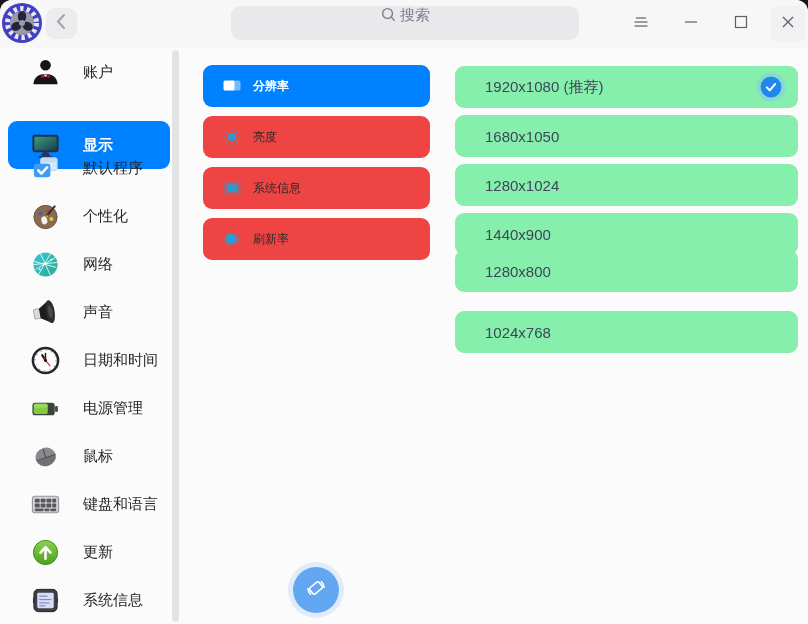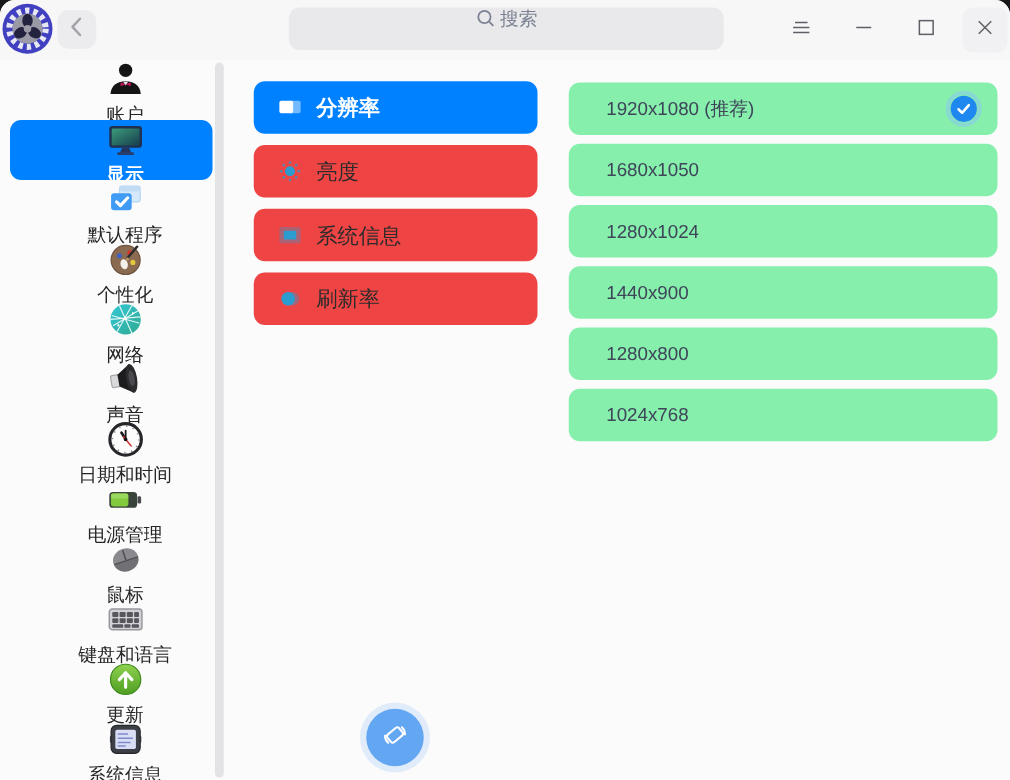--- a/index.html
+++ b/index.html
@@ -13,31 +13,31 @@
   .searchbox{position:absolute;left:231px;top:6px;width:348px;height:34px;border-radius:9px;
     background:#e9e9eb;display:flex;justify-content:center;gap:3px;}
   .searchbox .ph{font-size:15px;color:#7c8293;}
   .win-btn{position:absolute;top:6px;width:36px;height:36px;border-radius:8px;
     display:flex;align-items:center;justify-content:center;}
   .win-btn svg{stroke:#5f5f66;stroke-width:1.2;fill:none;}
   .wb-menu{left:623px;} .wb-min{left:673px;} .wb-max{left:723px;}
   .wb-close{left:770px;background:#f1f1f3;}
   
   .side-item{position:absolute;left:8px;width:162px;height:48px;border-radius:9px;
-    display:flex;align-items:center;gap:4px;padding-left:22px;box-sizing:border-box;flex-direction:column;}
+    display:flex;align-items:center;gap:22px;padding-left:22px;box-sizing:border-box;}
   .side-item .icon{width:31px;height:31px;flex:0 0 31px;}
   .side-item .label{font-size:15px;color:#262626;white-space:nowrap;}
-  .side-item.selected{background:#0081ff;}
+  .side-item.selected{background:#0081ff;margin-top:25px;}
   .side-item.selected .label{color:#fff;font-weight:700;}
   .scrollbar{position:absolute;left:172px;top:50px;width:7px;height:572px;border-radius:4px;background:#e3e3e6;}
   
   .sub-item{position:absolute;left:203px;width:227px;height:42px;border-radius:9px;background:#ef4444;
     display:flex;align-items:center;gap:11px;padding-left:19px;box-sizing:border-box;}
   .sub-item .icon{width:20px;height:20px;flex:0 0 20px;}
-  .sub-item .label{font-size:17px;color:#2b2b2b;white-space:nowrap;}
+  .sub-item .label{font-size:12px;color:#2b2b2b;white-space:nowrap;}
   .sub-item.selected{background:#0081ff;}
   .sub-item.selected .label{color:#fff;font-weight:700;}
   
   .opt-item{position:absolute;left:455px;width:343px;height:42px;border-radius:9px;background:#86efac;
     display:flex;align-items:center;justify-content:space-between;
     padding:0 16px 0 30px;box-sizing:border-box;}
   .opt-item .label{font-size:15px;color:#3e4659;}
   .check-badge{width:22px;height:22px;border-radius:50%;
     box-shadow:0 0 0 3.5px rgba(140,195,250,.5);}
   
@@ -373,21 +373,21 @@
   </div>
   <div class="opt-item" style="top:115px">
     <span class="label">1680x1050</span>
   </div>
   <div class="opt-item" style="top:164px">
     <span class="label">1280x1024</span>
   </div>
   <div class="opt-item" style="top:213px">
     <span class="label">1440x900</span>
   </div>
-  <div class="opt-item" style="top:262px">
+  <div class="opt-item" style="top:250px">
     <span class="label">1280x800</span>
   </div>
   <div class="opt-item" style="top:311px">
     <span class="label">1024x768</span>
   </div>
 
   <div class="rotate-btn">
     <span>
       <svg viewBox="0 0 24 24" width="24" height="24" stroke="#fff" fill="none" stroke-width="1.6" stroke-linecap="round">
         <g transform="rotate(-40 12 12)">

